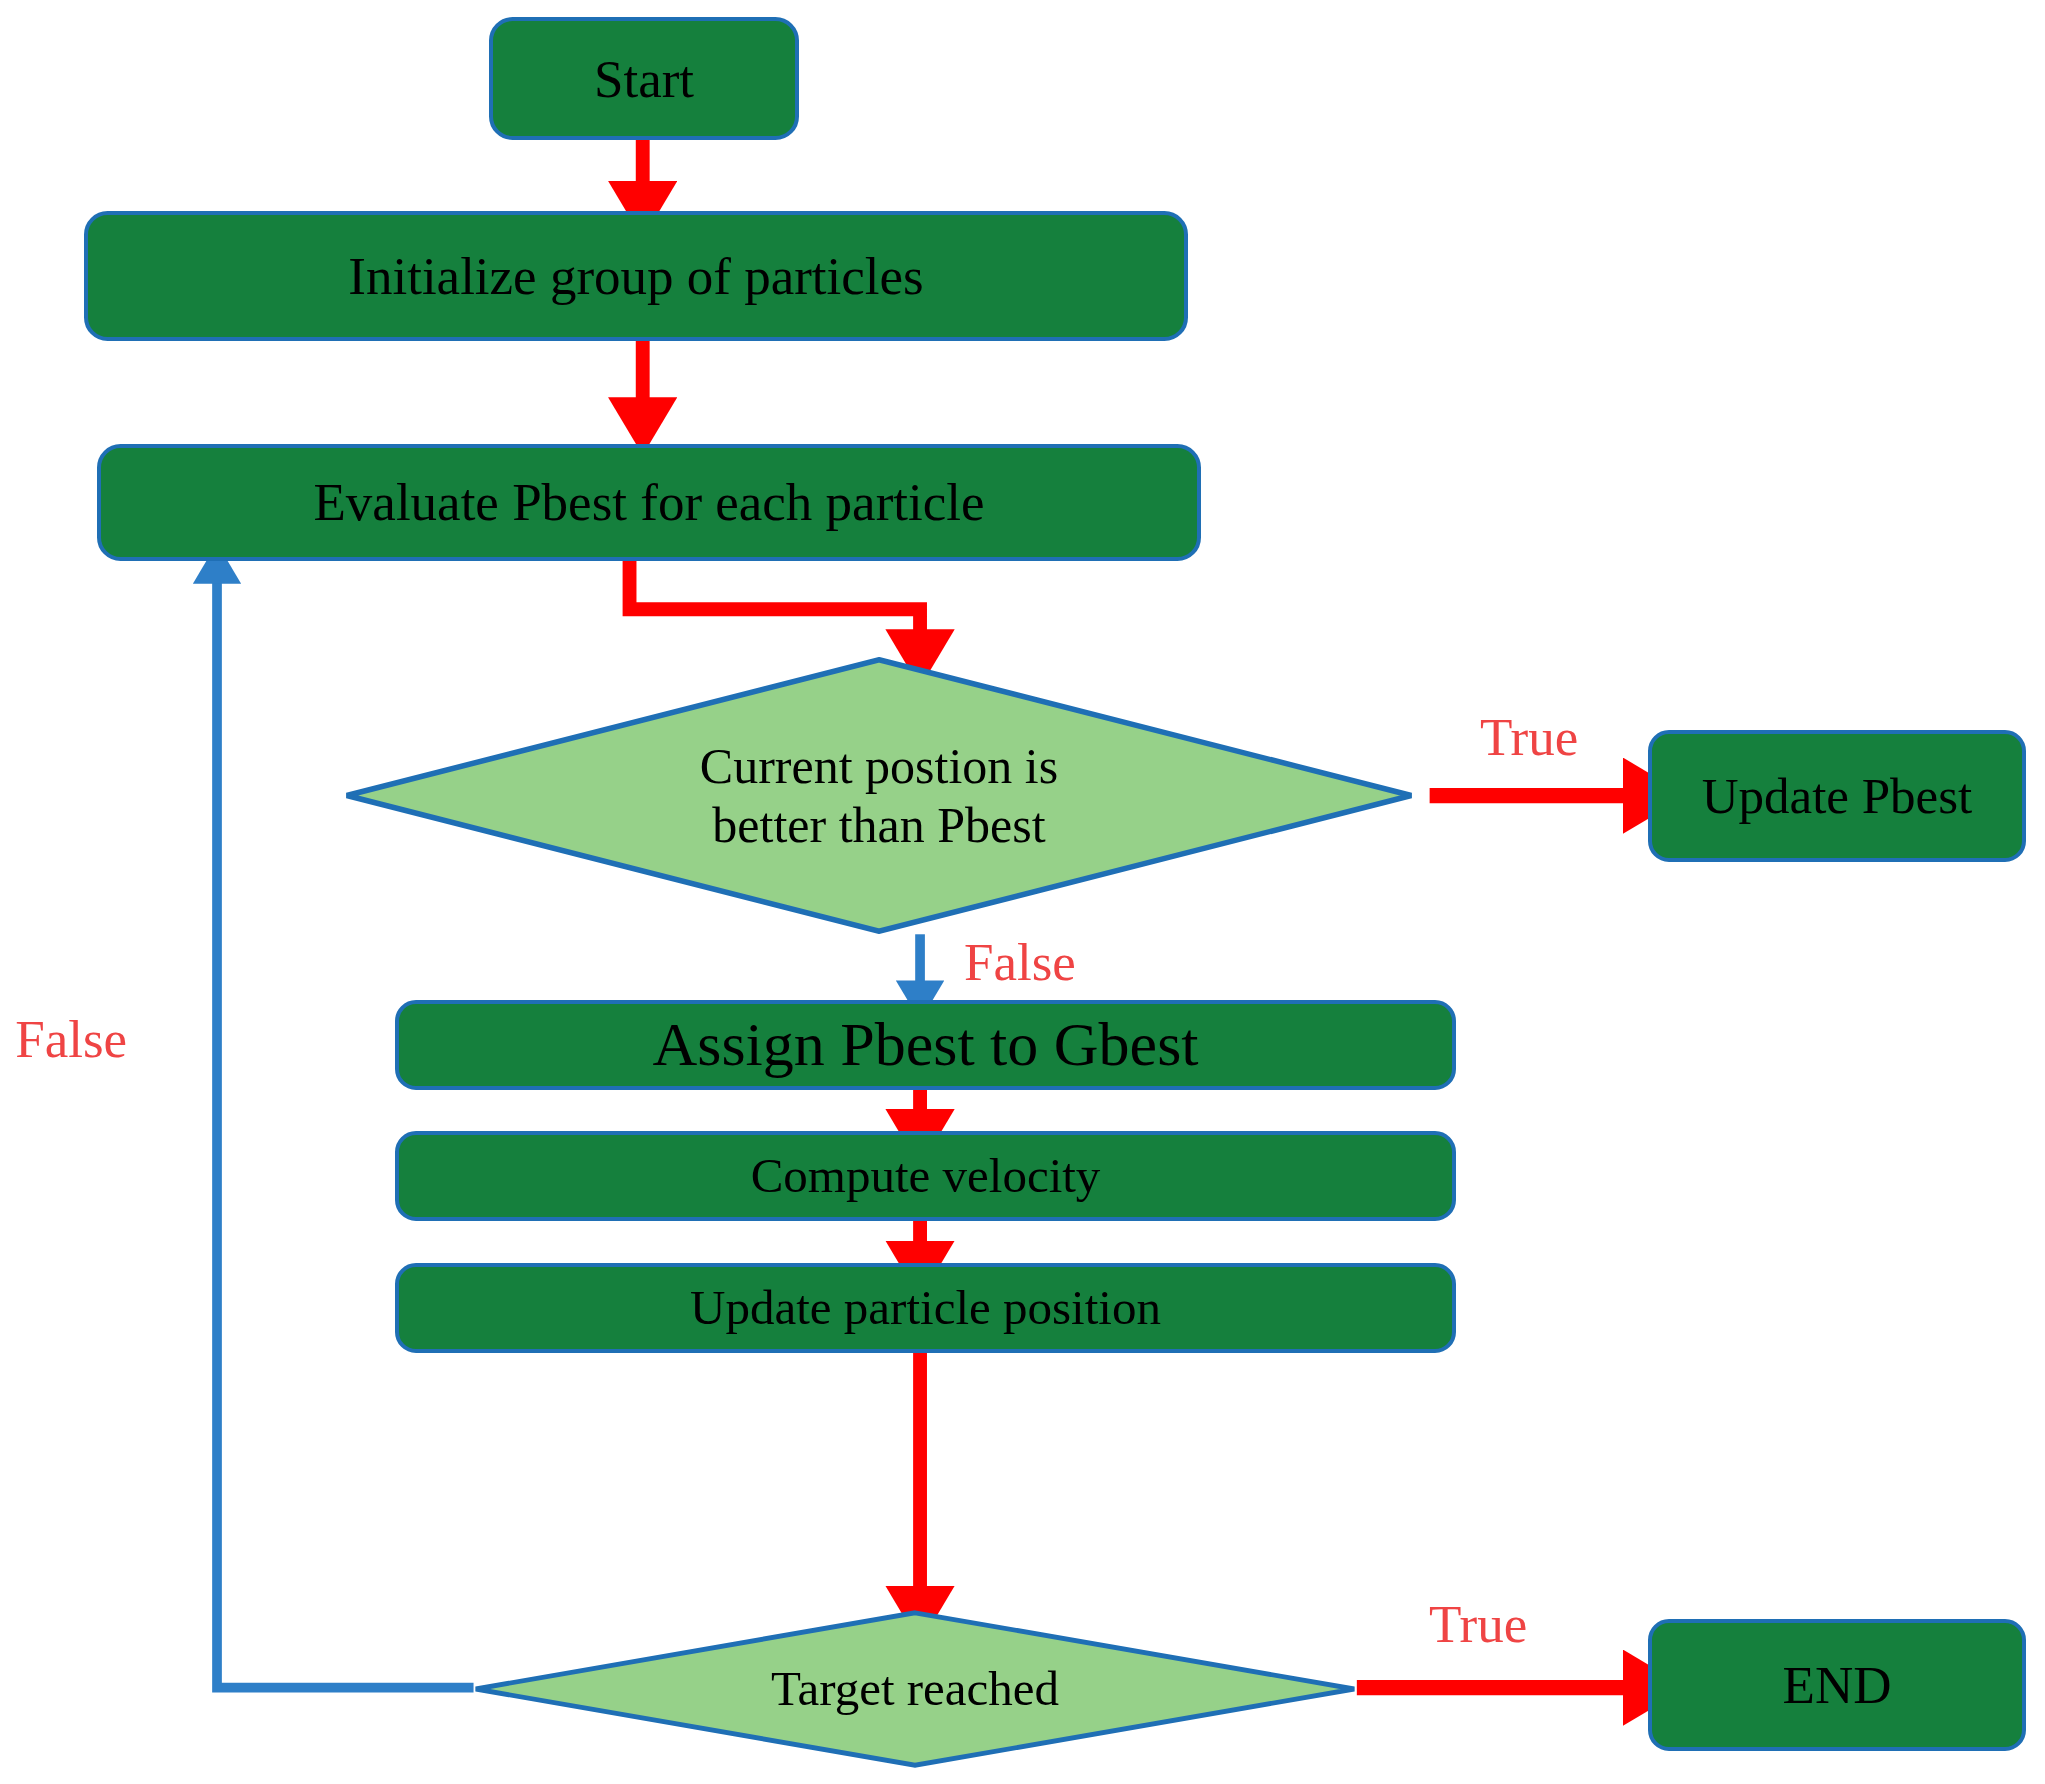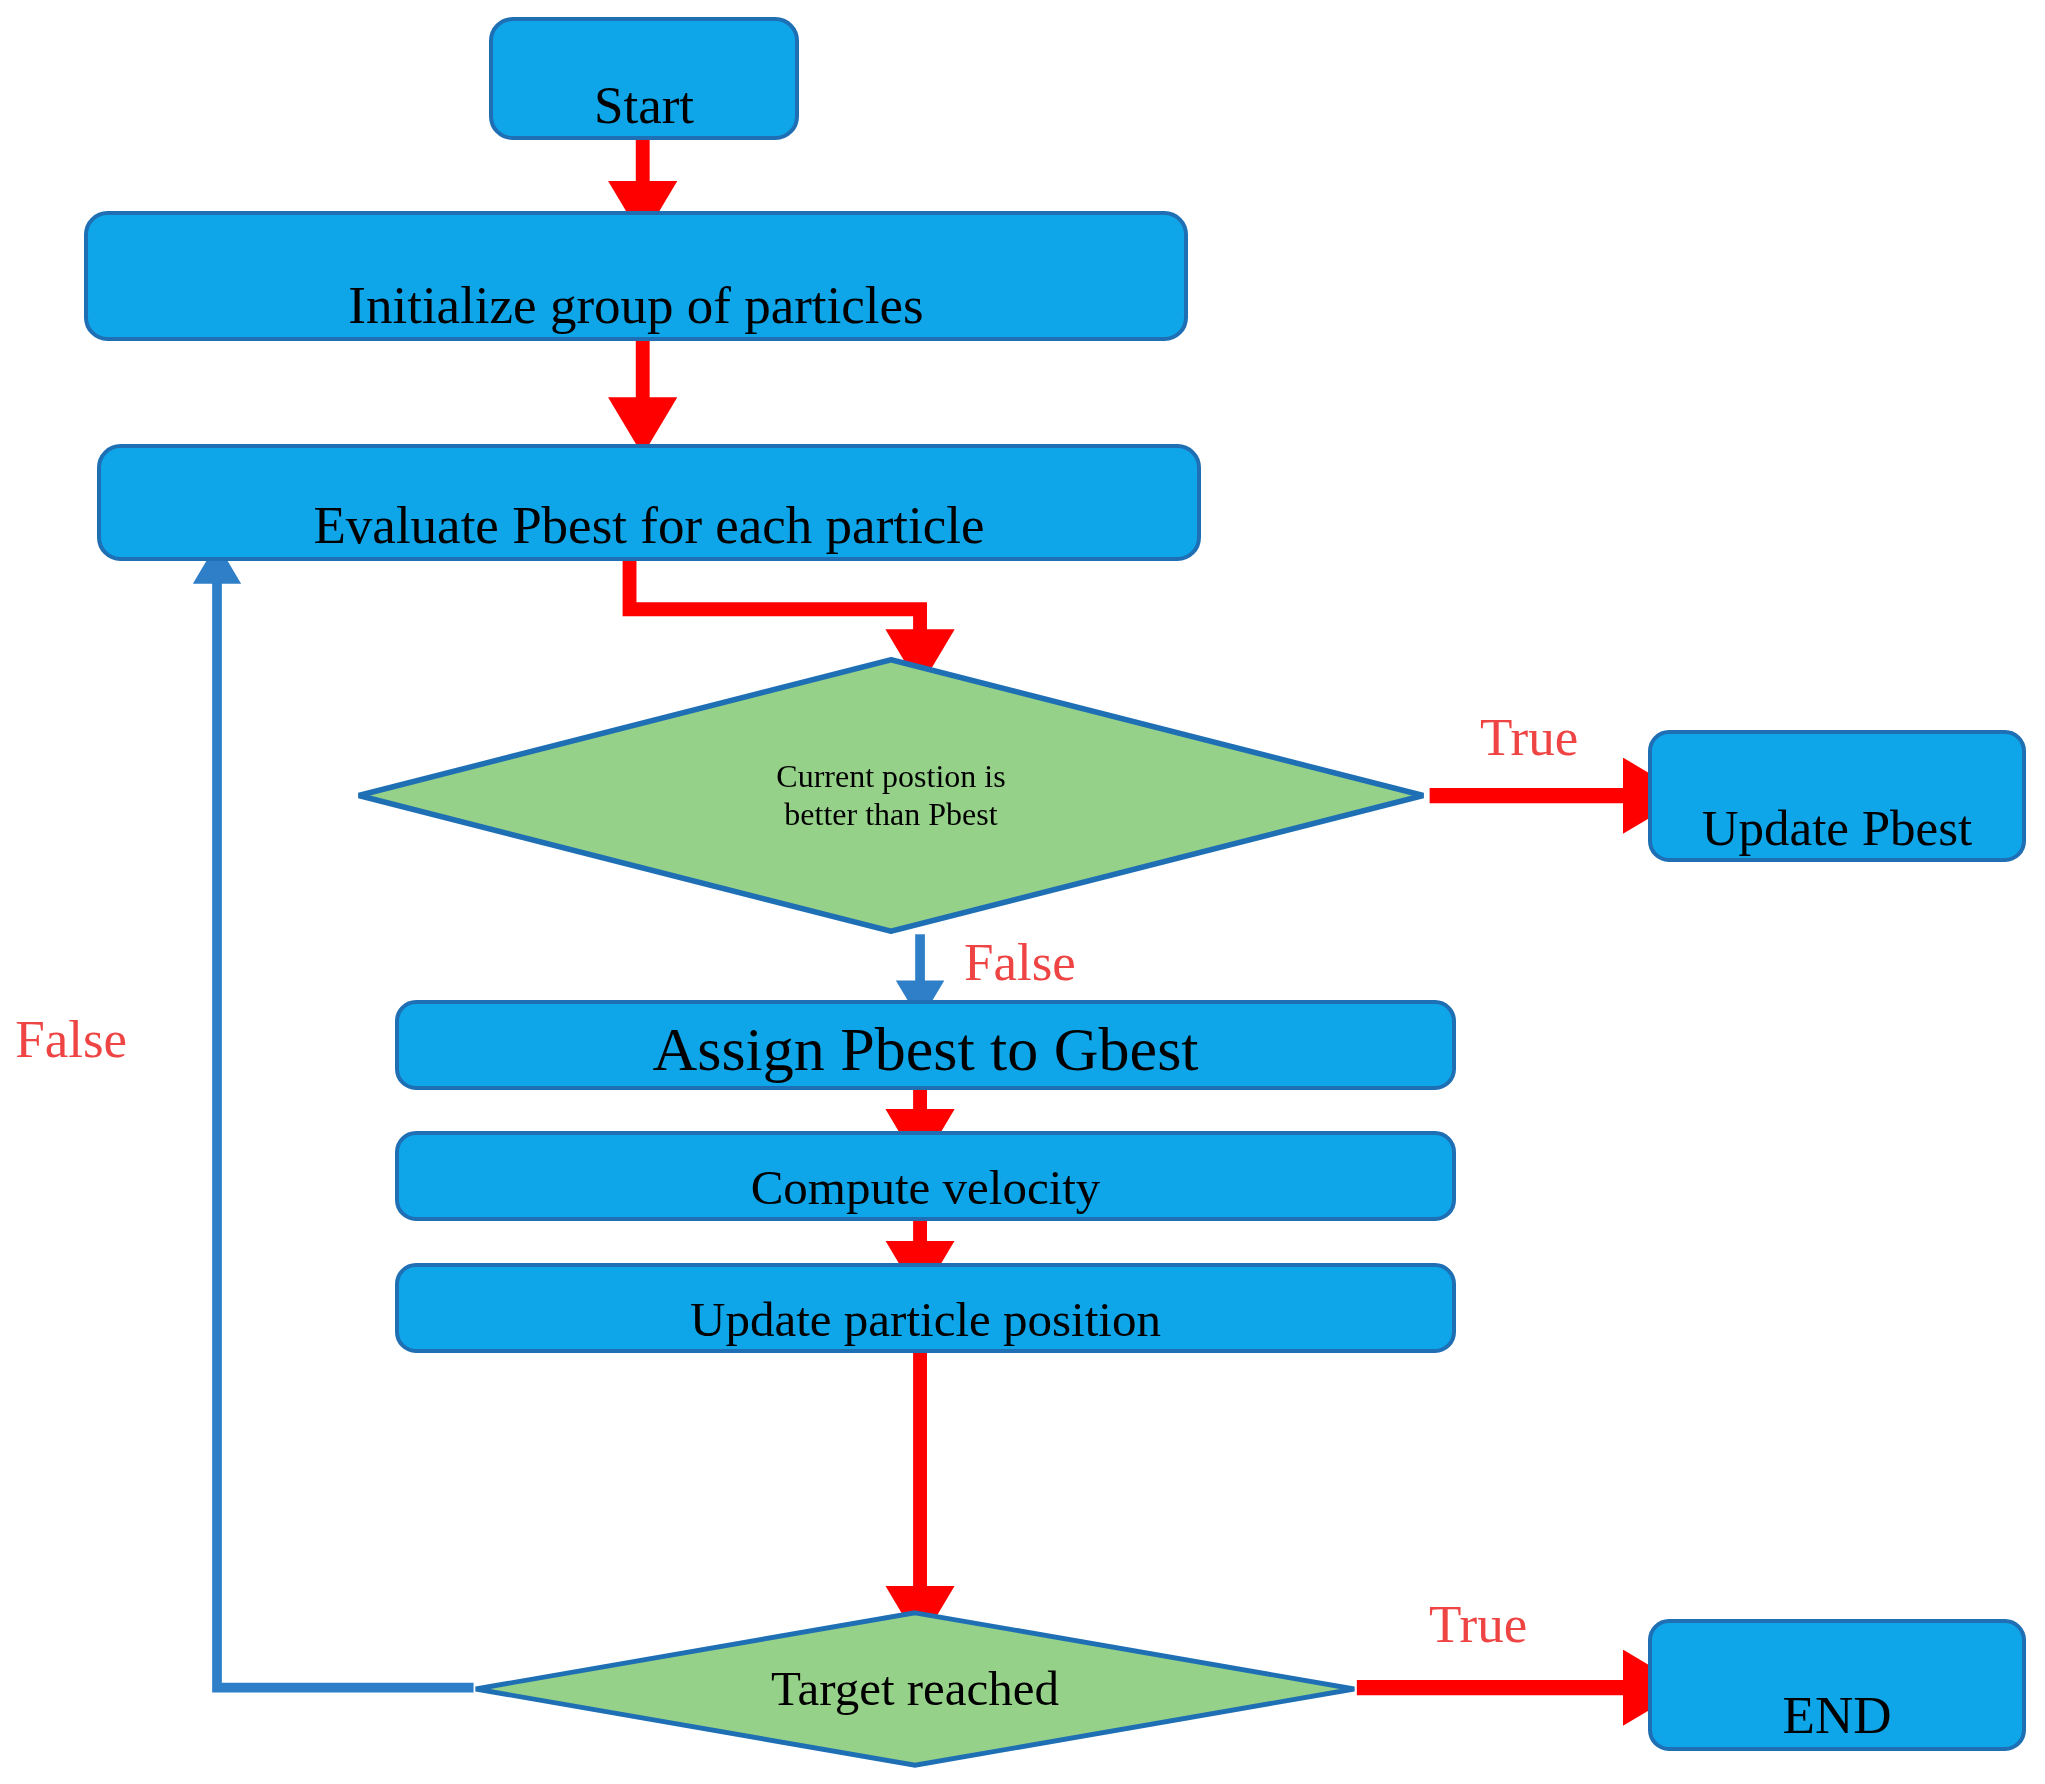--- a/index.html
+++ b/index.html
@@ -24,24 +24,23 @@
     display: flex;
     align-items: center;
     justify-content: center;
     text-align: center;
     color: #000000;
     font-family: "Liberation Serif", "DejaVu Serif", serif;
     line-height: 1.18;
     z-index: 5;
   }
   .proc {
-    background: #0ea5e9;
+    background: #15803d;
     border: 4.9px solid #1F6FB5;
     border-radius: 23.6px;
-    align-items: flex-end;
   }
   .proc.tight { border-radius: 21px; }
   .decision {
     background: transparent;
     border: none;
   }
   .decision .dtext {
     position: relative;
     z-index: 3;
     width: 72%;
@@ -129,21 +128,21 @@
   </div>
 
   <div class="node proc" style="left:84px; top:211px; width:1104px; height:130px; font-size:53px;">
     <span>Initialize group of particles</span>
   </div>
 
   <div class="node proc" style="left:97px; top:426px; width:1104px; height:117px; font-size:53px;margin-top:18px;">
     <span>Evaluate Pbest for each particle</span>
   </div>
 
-  <div class="node decision" style="left:356px; top:657px; width:1070px; height:277px; font-size:32px;">
+  <div class="node decision" style="left:344px; top:657px; width:1070px; height:277px; font-size:50px;">
     <svg viewBox="0 0 1544 400" preserveAspectRatio="none">
       <polygon points="772,4 1540,200 772,396 4,200" fill="#96D189" stroke="#1F6FB5" stroke-width="8"></polygon>
     </svg>
     <div class="dtext">
       <div>Current postion is</div>
       <div>better than Pbest</div>
     </div>
   </div>
 
   <div class="node proc tight" style="left:1648px; top:730px; width:378px; height:132px; font-size:51px;">

